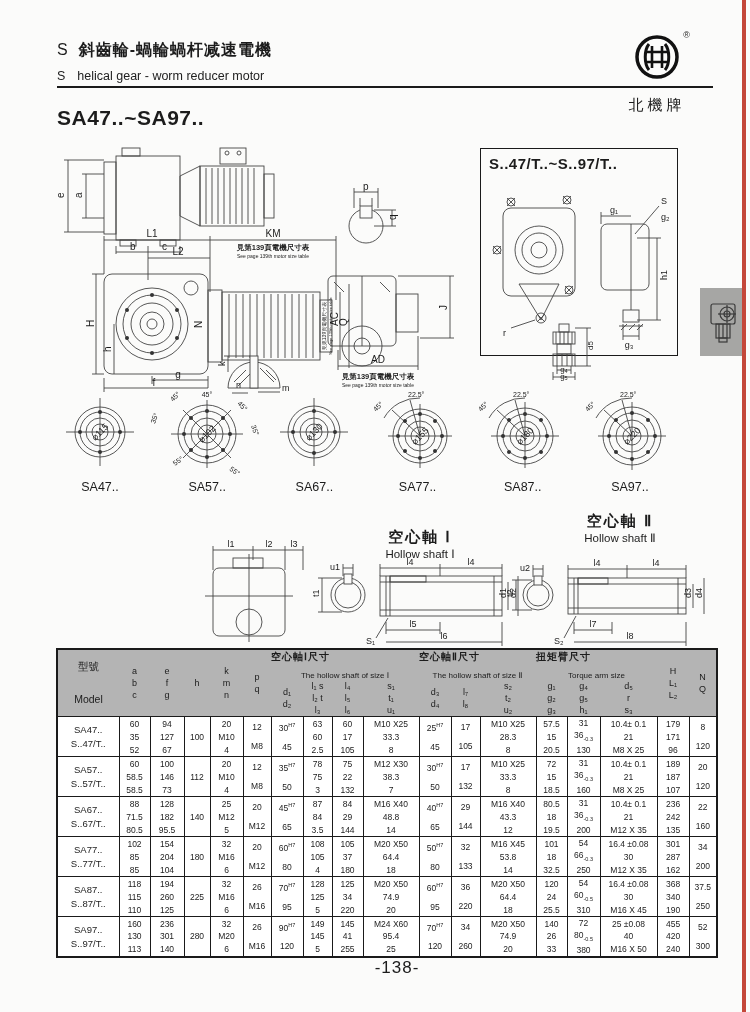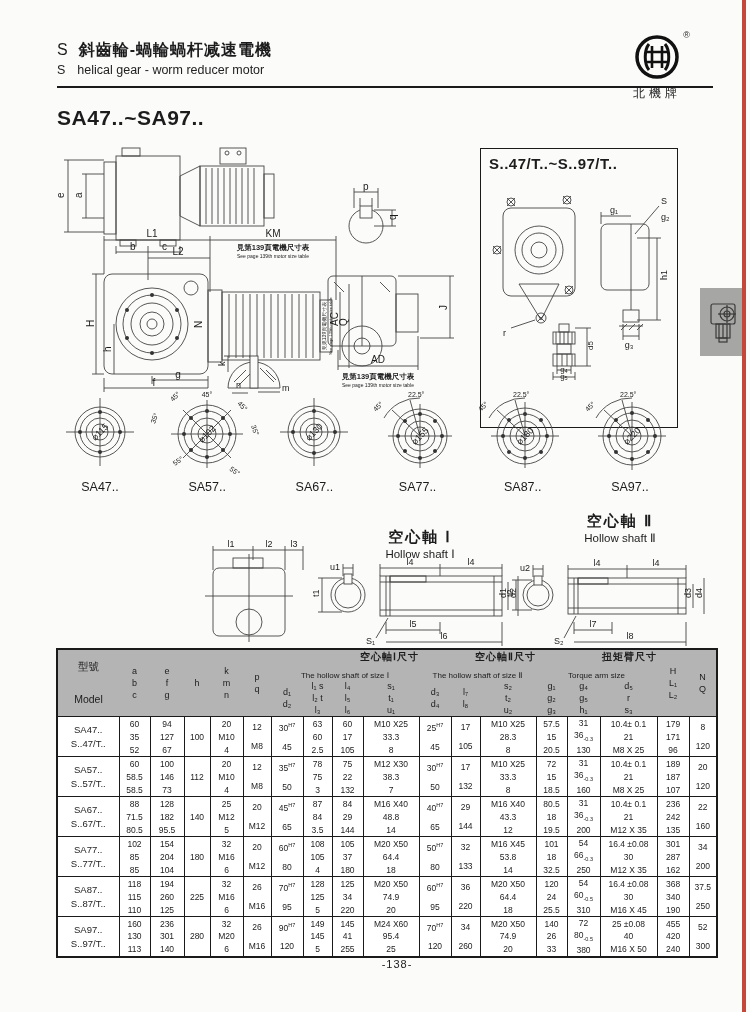--- a/index.html
+++ b/index.html
@@ -3,63 +3,63 @@
 <meta charset="utf-8">
 <style>
   * { margin:0; padding:0; box-sizing:border-box; }
   body { background:#e8e8e6; font-family:"Liberation Sans", sans-serif; color:#1c1c1c; }
   .page { position:relative; width:750px; height:1012px; background:#fbfbfa; overflow:hidden; margin:0 auto; }
 
   
   .hdr { position:absolute; left:57px; top:40px; }
   .hdr .zh { font-size:16px; font-weight:bold; letter-spacing:1px; }
   .hdr .zh .s-letter { margin-right:10px; font-weight:normal; }
-  .hdr .en { font-size:12.5px; margin-top:2px; color:#222; }
+  .hdr .en { font-size:12.5px; margin-top:8px; color:#222; }
   .hdr .en .s-letter { margin-right:12px; }
   .hdr-rule { position:absolute; left:57px; top:86px; width:656px; height:2px; background:#1a1a1a; }
   .logo { position:absolute; left:622px; top:34px; width:70px; text-align:center; }
   .logo .reg { position:absolute; right:2px; top:-4px; font-size:9px; }
-  .logo .brand { font-size:12px; letter-spacing:4px; margin-top:1px; }
+  .logo .brand { font-size:15px; letter-spacing:4px; margin-top:12px; }
 
   .sec-title { position:absolute; left:57px; top:106px; font-size:21px; font-weight:bold; letter-spacing:.5px; }
 
   
   svg { overflow:visible; }
   svg text { font-family:"Liberation Sans", sans-serif; fill:#1c1c1c; }
   .dwg { position:absolute; }
-  .detail-box { position:absolute; left:480px; top:148px; width:198px; height:280px; border:1.5px solid #1a1a1a; background:#fbfbfa; }
+  .detail-box { position:absolute; left:480px; top:148px; width:198px; height:208px; border:1.5px solid #1a1a1a; background:#fbfbfa; }
   .detail-box .db-title { font-size:15px; font-weight:bold; padding:6px 0 0 8px; letter-spacing:.5px; }
 
   
   .flange-row { position:absolute; left:52px; top:390px; width:630px; display:flex; justify-content:space-between; }
   .flange { text-align:center; position:relative; }
   .flange .fl-model { font-size:12.5px; margin-top:2px; }
 
   
   .hs-title { position:absolute; text-align:center; width:180px; }
   .hs-title .t-zh { font-size:15px; font-weight:bold; letter-spacing:2px; }
   .hs-title .t-en { font-size:11.5px; }
 
   
   .tbl-wrap { position:absolute; left:56px; top:648px; }
   table.spec { border-collapse:collapse; table-layout:fixed; width:658px; border:2px solid #1a1a1a; background:#fff; }
   table.spec thead th { background:#b4b4b4; font-weight:normal; border:none; vertical-align:middle; padding:0; }
   table.spec thead tr:last-child th { border-bottom:1.5px solid #1a1a1a; }
   table.spec td { border:1px solid #1a1a1a; padding:0; height:40px; vertical-align:middle; }
   .hstack { display:flex; flex-direction:column; align-items:center; justify-content:center; line-height:1.35; font-size:9px; }
   .hstack.model-h { font-size:10.5px; line-height:1.3;gap:20px; }
-  .ghead .gzh { font-size:10px; font-weight:bold; letter-spacing:1px; text-align:right; }
+  .ghead .gzh { font-size:10px; font-weight:bold; letter-spacing:1px; text-align:left; }
   .ghead .gen { font-size:8px; text-align:center; margin-top:7px; }
   .stack { display:flex; flex-direction:column; align-items:center; justify-content:space-around; height:100%; font-size:8.5px; line-height:1; }
   .stack div { white-space:nowrap; }
   .model-stack { font-size:9.5px; line-height:1.2; justify-content:center; gap:3px; }
   table.spec sup { font-size:5.5px; vertical-align:super; }
   table.spec sub { font-size:5.5px; vertical-align:sub; }
 
-  .footer { position:absolute; left:0; top:958px; width:100%; text-align:center; font-size:11px; letter-spacing:1px;padding-left:44px; }
+  .footer { position:absolute; left:0; top:958px; width:100%; text-align:center; font-size:17px; letter-spacing:1px;padding-left:44px; }
 
   .side-tab { position:absolute; left:700px; top:288px; width:46px; height:68px; background:#a6a6a4; display:flex; align-items:center; justify-content:center; }
   .red-line { position:absolute; left:742px; top:0; width:4px; height:1012px; background:#c4473a; }
 </style>
 </head>
 <body>
 
 <div class="page">
 
   <div class="hdr">

